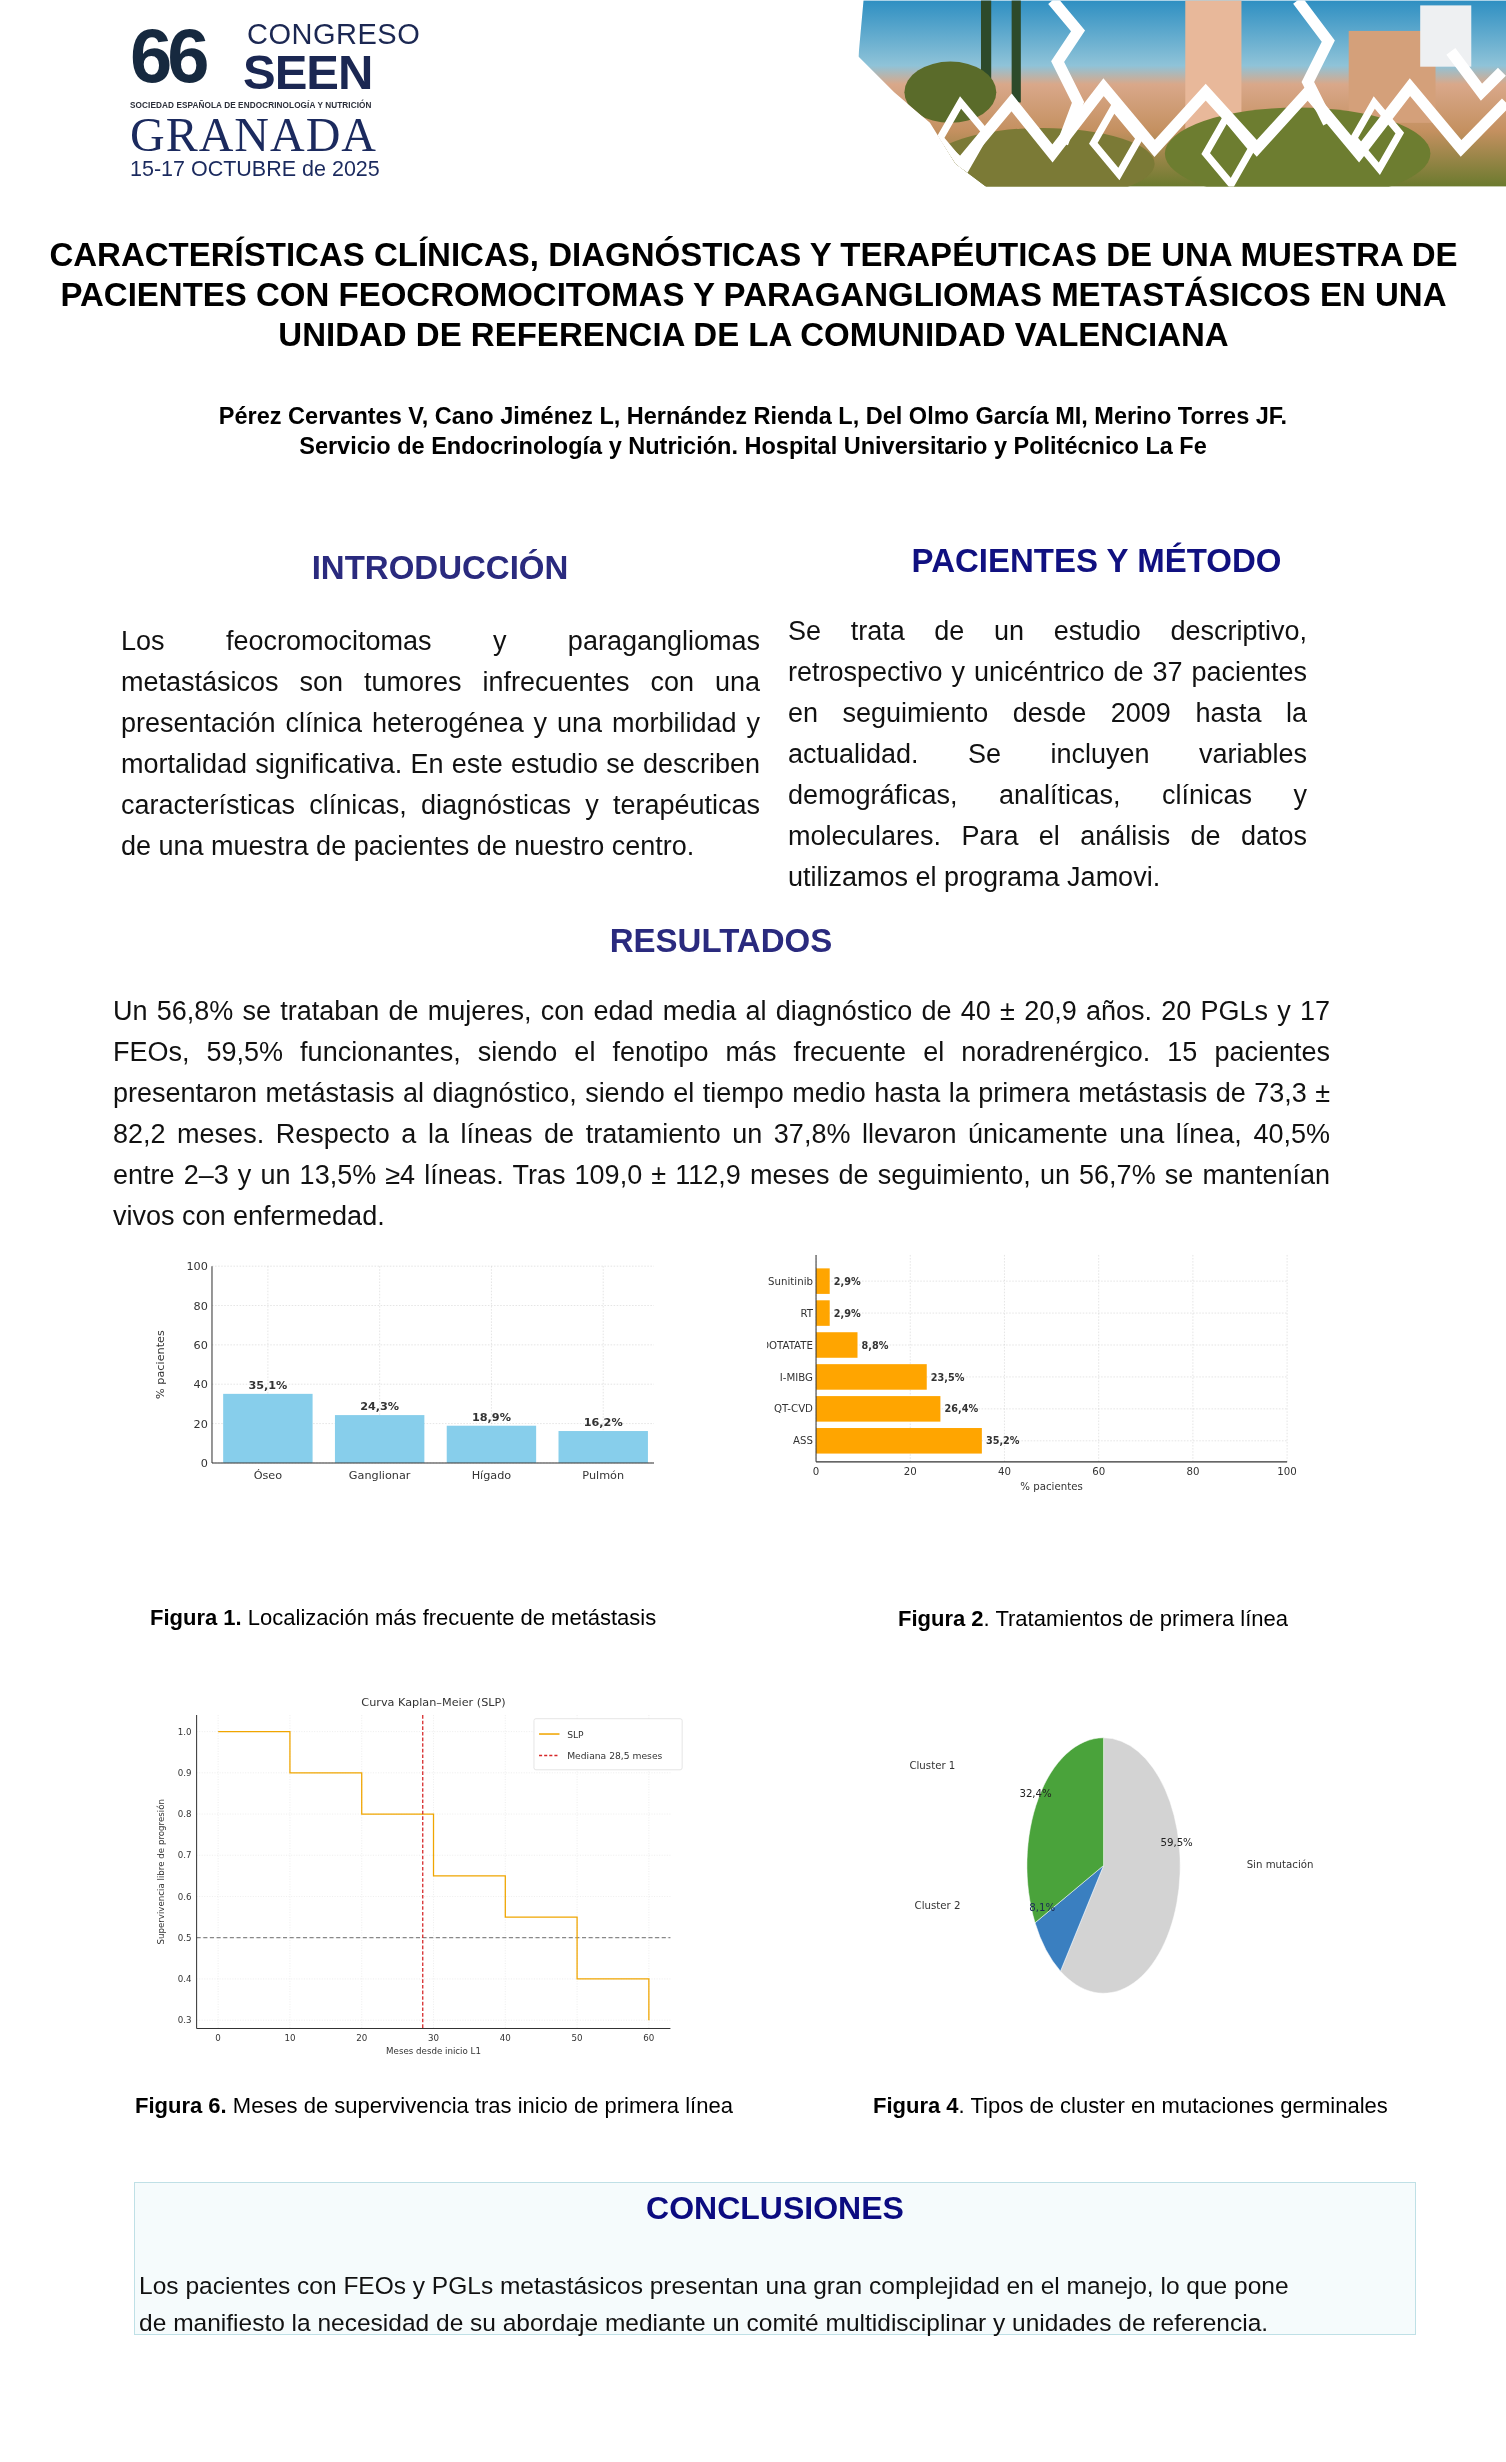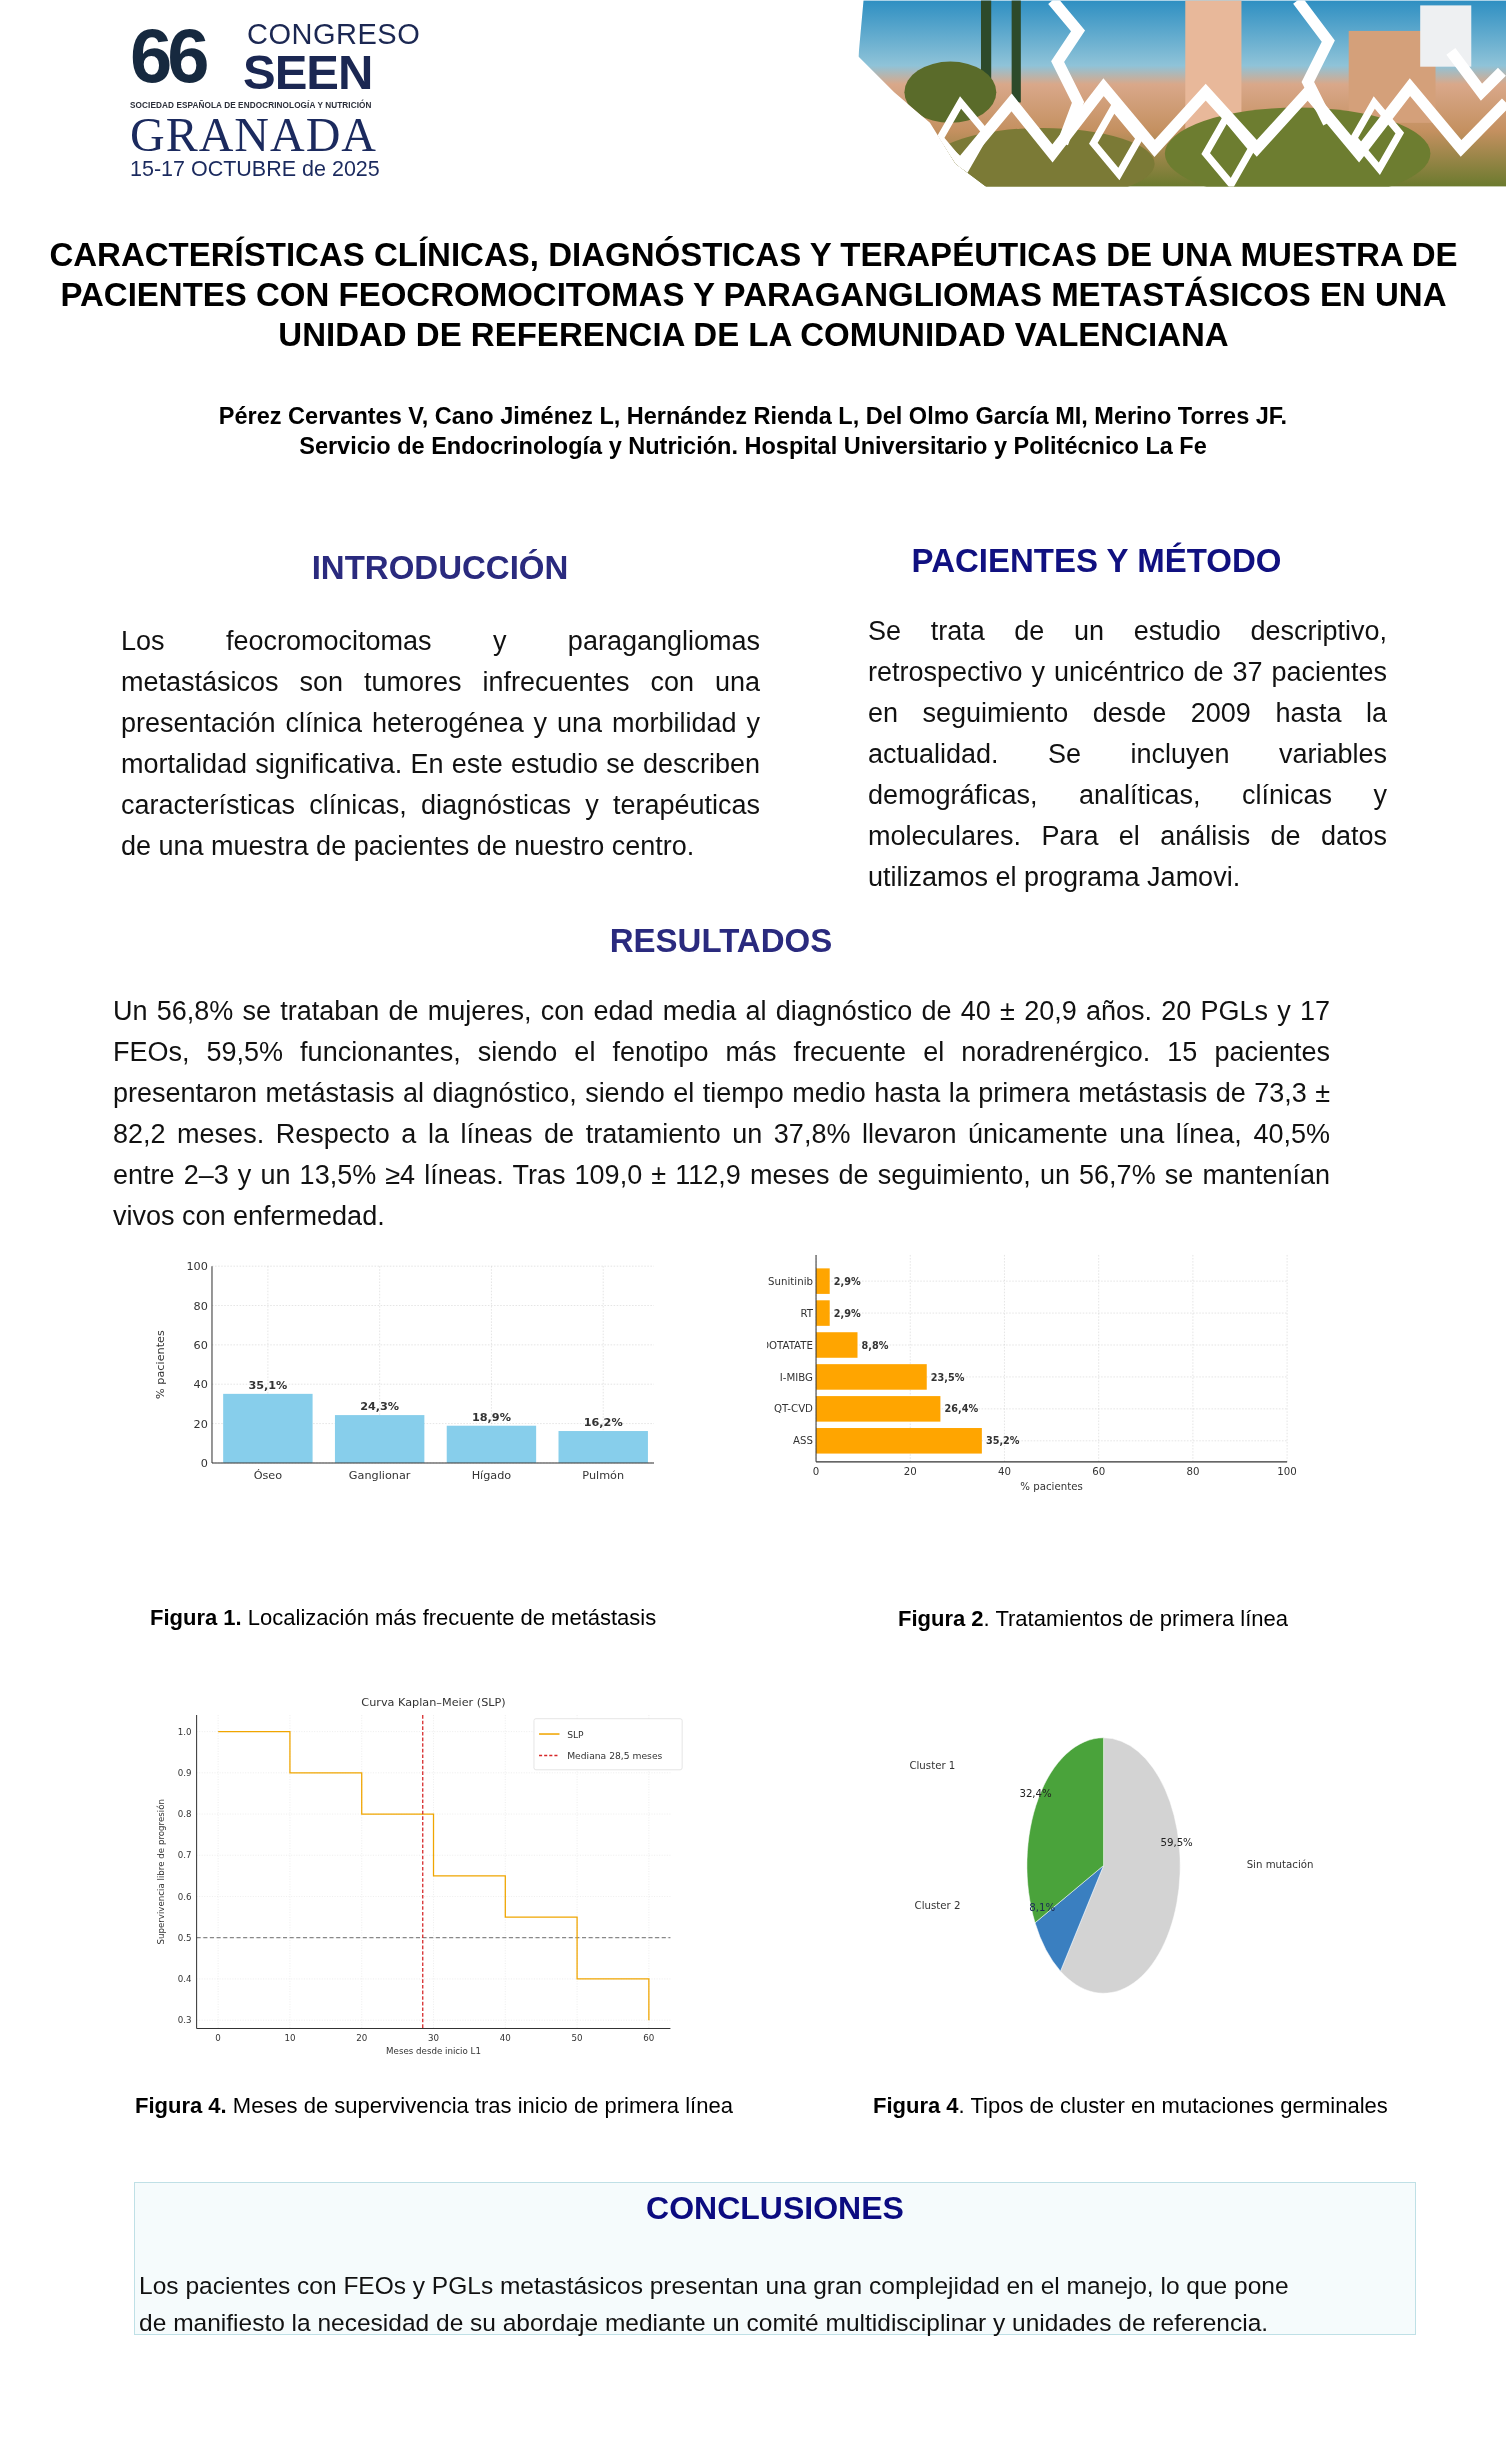--- a/index.html
+++ b/index.html
@@ -21,21 +21,21 @@
 
   
   #title { left: 41px; top: 235px; width: 1425px; text-align: center; font-weight: 700; font-size: 33px; line-height: 40px; color: #000; }
   #authors { left: 194px; top: 401px; width: 1118px; text-align: center; font-weight: 700; font-size: 23.5px; line-height: 30px; color: #000; }
 
   .section-h { font-weight: 700; font-size: 33px; color: #2a2a7e; text-align: center; }
 
   #intro-h { left: 118px; top: 549px; width: 644px; }
   #intro-body { left: 121px; top: 621px; width: 639px; font-size: 27px; line-height: 41px; text-align: justify; color: #111; }
   #methods-h { left: 828px; top: 542px; width: 537px; color: #101080; }
-  #methods-body { left: 868px; top: 611px; width: 519px; font-size: 27px; line-height: 41px; text-align: justify; color: #111; }
+  #methods-body { left: 788px; top: 611px; width: 519px; font-size: 27px; line-height: 41px; text-align: justify; color: #111; }
   #results-h { left: 588px; top: 922px; width: 266px; }
   #results-body { left: 113px; top: 991px; width: 1217px; font-size: 27px; line-height: 41px; text-align: justify; color: #111; }
 
   .caption { font-size: 22px; color: #000; white-space: nowrap; }
   .caption b { font-weight: 700; }
   #cap1 { left: 150px; top: 1605px; }
   #cap2 { left: 898px; top: 1606px; }
   #cap3 { left: 135px; top: 2093px; }
   #cap4 { left: 873px; top: 2093px; }
 
@@ -230,21 +230,21 @@
     <line x1="95" x2="95" y1="55" y2="668" stroke="#333" stroke-width="2"></line>
     <line x1="95" x2="1022" y1="668" y2="668" stroke="#333" stroke-width="2"></line>
     <text x="558.5" y="718" text-anchor="middle" font-size="17" fill="#333">Meses desde inicio L1</text>
     <text x="0" y="0" text-anchor="middle" font-size="17" fill="#333" transform="translate(32,361.5) rotate(-90)">Supervivencia libre de progresión</text>
     <rect x="755" y="62" width="290" height="100" fill="#ffffff" stroke="#dddddd" stroke-width="1.5" rx="4"></rect>
     <line x1="765" x2="805" y1="92" y2="92" stroke="#f0a500" stroke-width="3"></line>
     <text x="820" y="99" font-size="18" fill="#333">SLP</text>
     <line x1="765" x2="805" y1="134" y2="134" stroke="#d62728" stroke-dasharray="6,4" stroke-width="3"></line>
     <text x="820" y="141" font-size="18" fill="#333">Mediana 28,5 meses</text>
   </svg>
-<div id="cap3" class="abs caption"><b>Figura 4.</b><span> Meses de supervivencia tras inicio de primera línea</span></div>
+<div id="cap3" class="abs caption"><b>Figura 6.</b><span> Meses de supervivencia tras inicio de primera línea</span></div>
 
 <svg id="fig4" class="abs" viewBox="0 0 900 640">
     <path d="M410,320 L410,70 A150,250 0 1 1 325.68749332218044,526.7701435686405 Z" fill="#d3d3d3" stroke="#ffffff" stroke-width="1"></path>
     <path d="M410,320 L325.68749332218044,526.7701435686405 A150,250 0 0 1 275.9237863773105,432.09580402250816 Z" fill="#3a7fc0" stroke="#ffffff" stroke-width="1"></path>
     <path d="M410,320 L275.9237863773105,432.09580402250816 A150,250 0 0 1 410,70 Z" fill="#4aa33b" stroke="#ffffff" stroke-width="1"></path>
     <text x="553" y="282" text-anchor="middle" font-size="20" fill="#222">59,5%</text>
     <text x="277" y="185" text-anchor="middle" font-size="20" fill="#222">32,4%</text>
     <text x="290" y="410" text-anchor="middle" font-size="20" fill="#1a2c55">8,1%</text>
     <text x="690" y="325" text-anchor="start" font-size="20" fill="#333">Sin mutación</text>
     <text x="30" y="132" text-anchor="start" font-size="20" fill="#333">Cluster 1</text>

